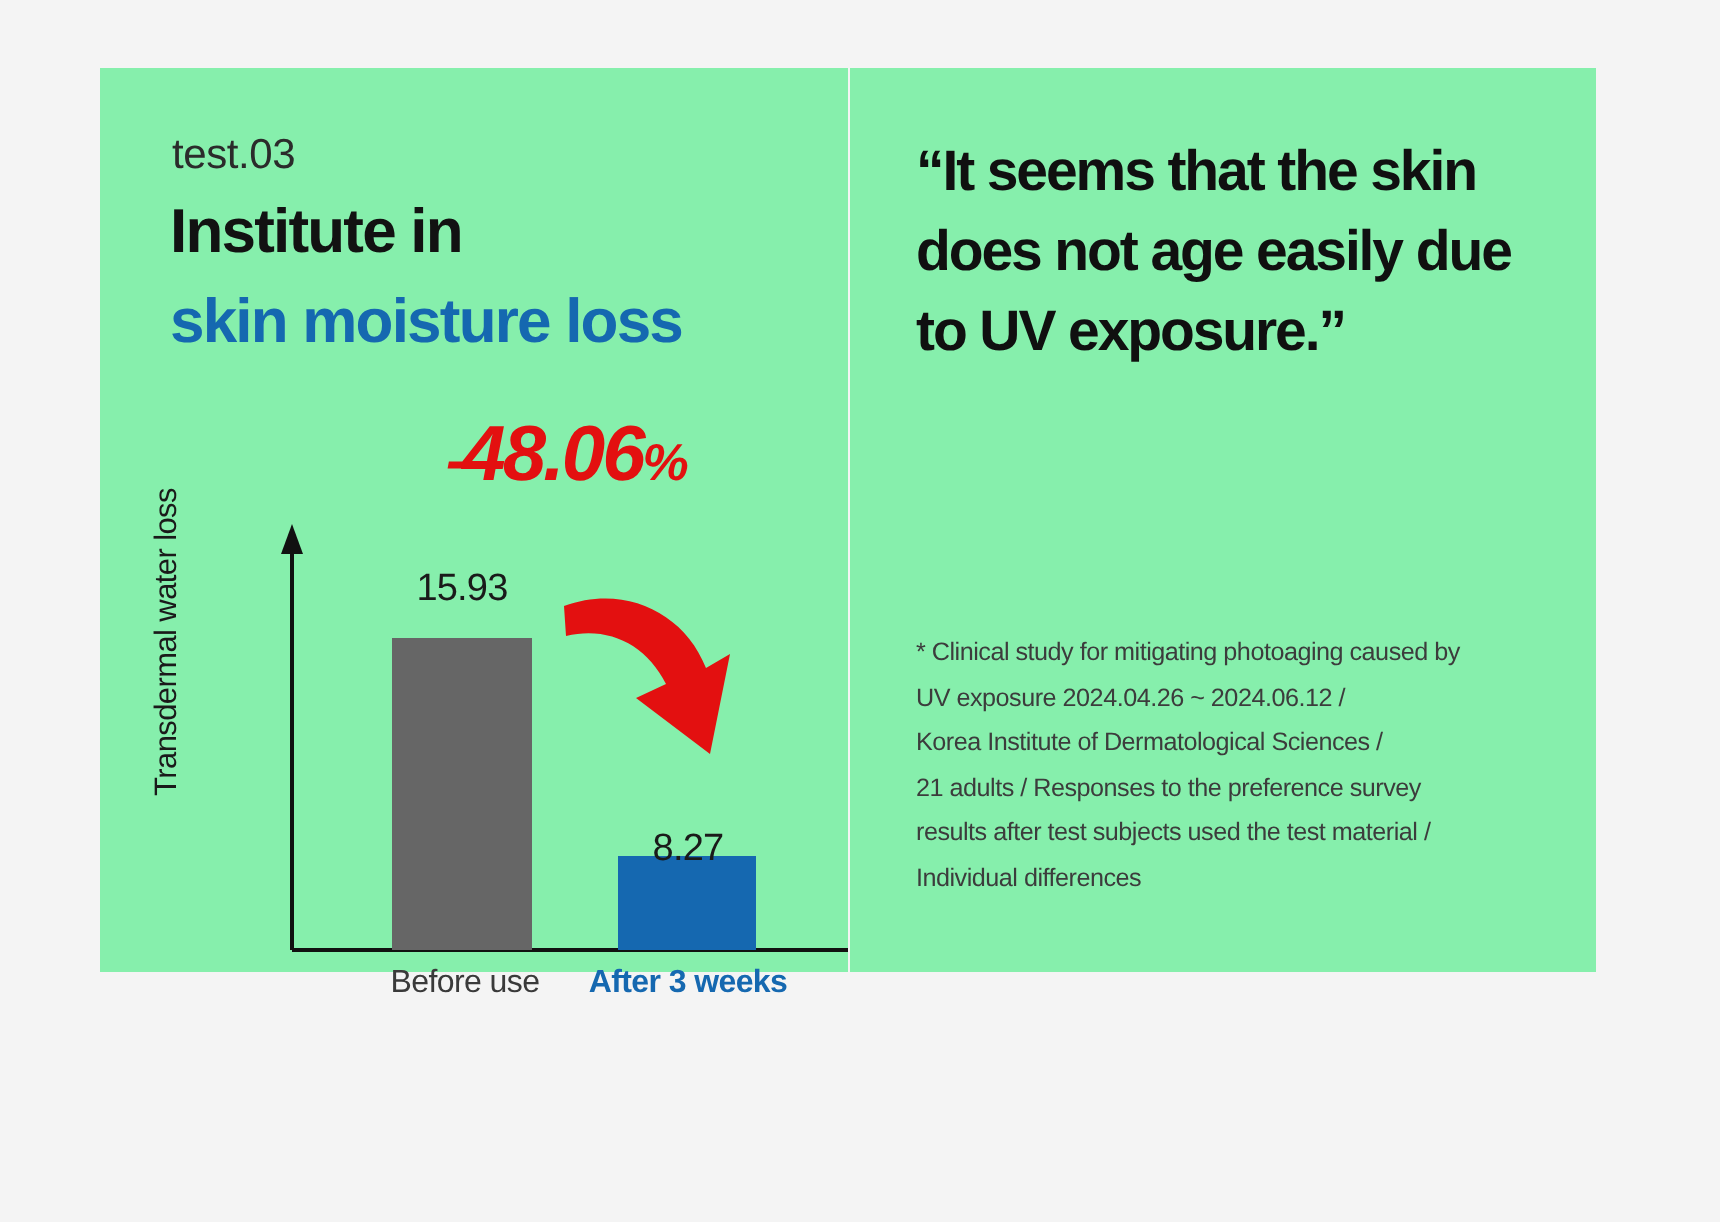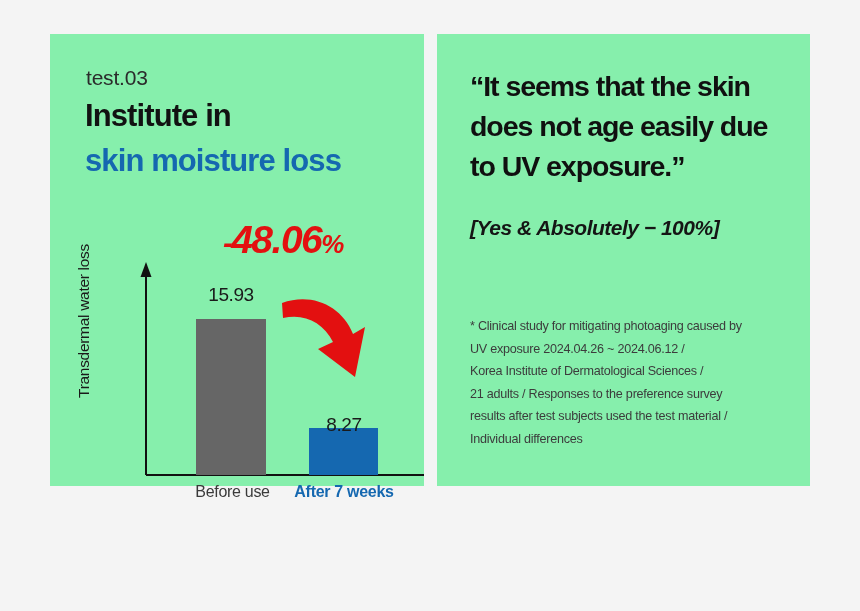--- a/index.html
+++ b/index.html
@@ -20,21 +20,21 @@
   }
 
   
   .panel {
     position: absolute;
     background: #86efac;
     top: 34px;
     height: 452px;
   }
   .panel-left  { left: 50px;  width: 374px; }
-  .panel-right { left: 437px; width: 373px; }
+  .panel-right { left: 425px; width: 373px; }
 
   
   .test-label {
     position: absolute;
     left: 36px;
     top: 32px;
     font-size: 21px;
     color: #2b2b2b;
     letter-spacing: -0.2px;
     white-space: nowrap;
@@ -63,21 +63,20 @@
   
   .delta {
     position: absolute;
     left: 173px;
     top: 172px;
     color: #e31010;
     font-weight: bold;
     font-style: italic;
     white-space: nowrap;
     letter-spacing: -1.5px;
-    margin-top: 12px;
   }
   .delta .dash  { font-size: 29px; }
   .delta .num   { font-size: 39px; }
   .delta .pct   { font-size: 26px; letter-spacing: -0.5px; }
 
   
   .chart {
     position: absolute;
     left: 0;
     top: 0;
@@ -195,29 +194,28 @@
                    Z" fill="#e31010"></path>
         </g>
       </svg>
 
       <div class="axis-title">Transdermal water loss</div>
 
       <div class="bar-value v1">15.93</div>
       <div class="bar-value v2">8.27</div>
 
       <div class="cat-label c1">Before use</div>
-      <div class="cat-label c2">After 7 weeks</div>
+      <div class="cat-label c2">After 3 weeks</div>
     </div>
   </div>
 
   <div class="panel panel-right">
 
     <div class="quote">“It seems that the skin does not age easily due to UV exposure.”</div>
 
-    <div class="attrib">[Yes &amp; Absolutely  − 100%]</div>
 
     <div class="footnote">
       <div>* Clinical study for mitigating photoaging caused by</div>
       <div>UV exposure 2024.04.26 ~ 2024.06.12 /</div>
       <div>Korea Institute of Dermatological Sciences /</div>
       <div>21 adults / Responses to the preference survey</div>
       <div>results after test subjects used the test material /</div>
       <div>Individual differences</div>
     </div>
   </div>

